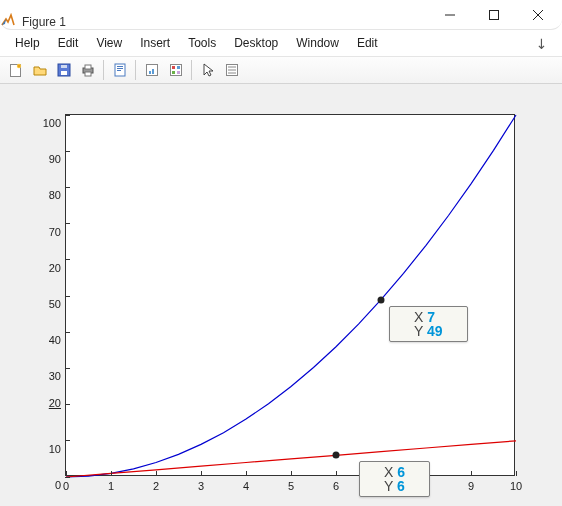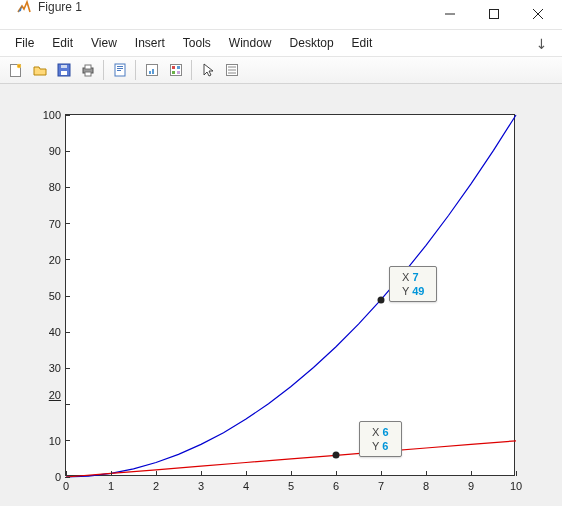--- a/index.html
+++ b/index.html
@@ -1,40 +1,40 @@
 <!DOCTYPE html>
 <html><head>
 <meta charset="utf-8">
 <style>
 * { box-sizing: border-box; margin: 0; padding: 0; }
 body { font-family: "Segoe UI", Arial, sans-serif; font-size: 12px; background: #fff; width: 562px; height: 506px; overflow: hidden; }
 
-.titlebar { height: 30px; display: flex; align-items: flex-start; padding: 0 2px 0 16px; border-bottom: 1px solid #e5e5e5; }
+.titlebar { height: 30px; display: flex; align-items: flex-end; padding: 0 2px 0 0; border-bottom: 1px solid #e5e5e5; border-radius: 11px; }
 .titlebar .app-icon { width: 16px; height: 16px; margin-right: 6px; display: inline-flex; }
 .titlebar .title { flex: 1; color: #333; }
 .titlebar .win-btn { width: 44px; height: 28px; display: inline-flex; align-items: center; justify-content: center; }
 .titlebar .win-btn svg { stroke: #222; }
 
 .menubar { height: 26px; display: flex; align-items: center; padding: 0 6px; gap: 0; }
 .menubar .menu-item { padding: 4px 9px; cursor: default; color: #222; }
 .menubar .anchor { margin-left: auto; margin-right: 8px; font-size: 14px; color: #555; transform: rotate(45deg); }
 
 .toolbar { height: 28px; display: flex; align-items: center; padding: 0 4px; gap: 1px; border-top: 1px solid #e5e5e5; border-bottom: 1px solid #d4d4d4; background: linear-gradient(#fdfdfd, #f3f3f3); }
 .toolbar .tb-btn { width: 23px; height: 22px; display: inline-flex; align-items: center; justify-content: center; border: 1px solid transparent; border-radius: 2px; }
 .toolbar .sep { width: 1px; height: 20px; background: #ccc; margin: 0 3px; }
 
 .figure-area { position: absolute; left: 0; right: 0; top: 84px; bottom: 0; background: #f0f0f0; }
 .plot-box { position: absolute; background: #fff; border: 1px solid #333; }
-.axis-label { position: absolute; font-size: 11px; color: #222; }
+.axis-label { position: absolute; font-size: 11px; color: #222; margin-top: 8px; }
 .tick-y { right: 100%; margin-right: 5px; transform: translateY(-50%); text-align: right; }
 .tick-x { top: 100%; margin-top: 5px; transform: translateX(-50%); }
 .tick-mark-y { position: absolute; left: -1px; width: 5px; height: 1px; background: #333; }
 .tick-mark-x { position: absolute; bottom: -1px; height: 5px; width: 1px; background: #333; }
 
-.datatip { position: absolute; background: #f7f7f2; border: 1px solid #808080; border-radius: 2px; padding: 3px 12px; font-size: 11px; line-height: 14px; color: #444; box-shadow: 0 1px 2px rgba(0,0,0,0.15); white-space: nowrap; }
+.datatip { position: absolute; background: #f7f7f2; border: 1px solid #808080; border-radius: 2px; padding: 3px 24px; font-size: 14px; line-height: 14px; color: #444; box-shadow: 0 1px 2px rgba(0,0,0,0.15); white-space: nowrap; margin-top: 40px; }
 .datatip .val { color: #0095d9; font-weight: 600; }
 .marker { position: absolute; width: 7px; height: 7px; border-radius: 50%; background: #222; transform: translate(-50%, -50%); }
 
 svg.lines { position: absolute; left: 0; top: 0; overflow: visible; }
 </style>
 </head>
 <body>
 
 <div class="titlebar">
   <span class="app-icon">
@@ -57,27 +57,27 @@
   <div class="win-btn">
       <svg width="10" height="10">
         <line x1="0" y1="0" x2="10" y2="10" stroke-width="1"></line>
         <line x1="10" y1="0" x2="0" y2="10" stroke-width="1"></line>
       </svg>
     </div>
 </div>
 
 <div class="menubar">
 
-  <span class="menu-item">File</span>
+  <span class="menu-item">Help</span>
     <span class="menu-item">Edit</span>
     <span class="menu-item">View</span>
     <span class="menu-item">Insert</span>
     <span class="menu-item">Tools</span>
+    <span class="menu-item">Desktop</span>
     <span class="menu-item">Window</span>
-    <span class="menu-item">Desktop</span>
     <span class="menu-item">Edit</span>
     <span class="anchor">↘</span>
 </div>
 
 <div class="toolbar">
     <div class="tb-btn">
       <svg width="16" height="16">
         <rect x="2.5" y="2.5" width="10" height="12" fill="#fff" stroke="#888"></rect>
         <circle cx="11" cy="4" r="2.2" fill="#ffcf4a"></circle>
         <path d="M11 2.5v3M9.5 4h3" stroke="#d98a00" stroke-width="0.8"></path>

